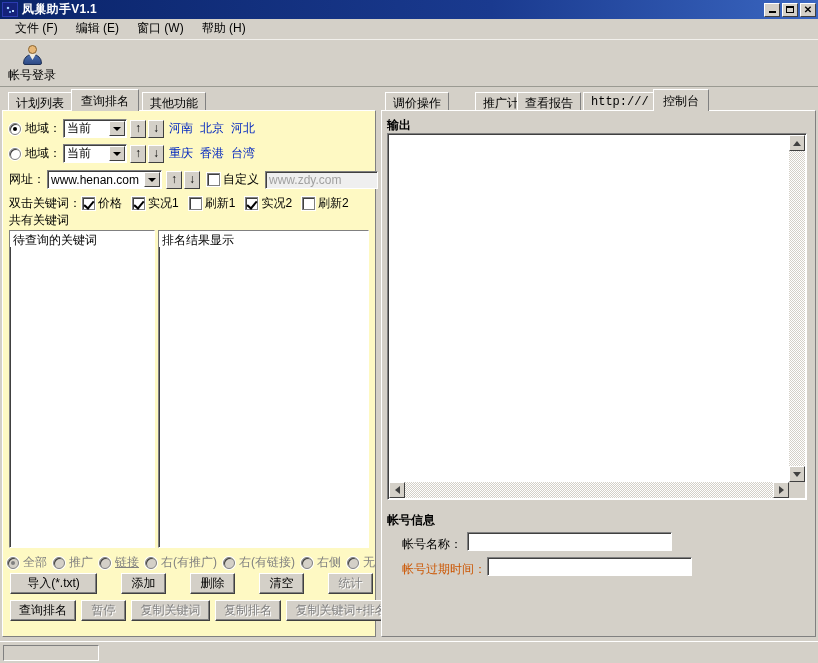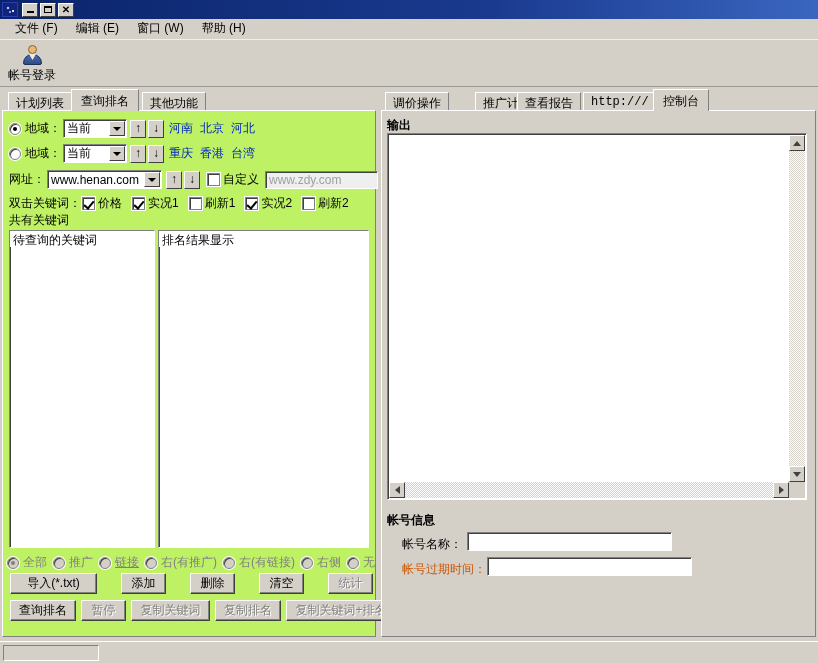--- a/index.html
+++ b/index.html
@@ -158,21 +158,21 @@
   .tab.selected {
     top: 0; height: 22px;
     padding: 3px 9px 0 9px;
     background: #d4d0c8;
     z-index: 5;
     border-bottom: none;
   }
   .tab-body {
     position: absolute; left: 0; top: 21px;
     width: 374px; height: 527px;
-    background: #bef264;
+    background: #fef9c3;
     border-top: 1px solid #ffffff;
     border-left: 1px solid #ffffff;
     border-right: 1px solid #808080;
     border-bottom: 1px solid #808080;
     box-sizing: border-box;
   }
 
   .row { display: flex; align-items: center; white-space: nowrap; }
   .radio {
     width: 12px; height: 12px; border-radius: 50%;
@@ -396,20 +396,21 @@
     white-space: nowrap;
   }
 </style>
 </head>
 <body>
 
 <div id="app">
 
   <div class="titlebar">
     <div class="title-icon"></div>
+    <div class="title-text">凤巢助手V1.1</div>
     <div class="title-buttons">
       <div class="tbtn">
         <span class="g">
             <span class="glyph-min"></span>
           </span>
       </div>
       <div class="tbtn">
         <span class="g">
             <span class="glyph-max"></span>
           </span>

